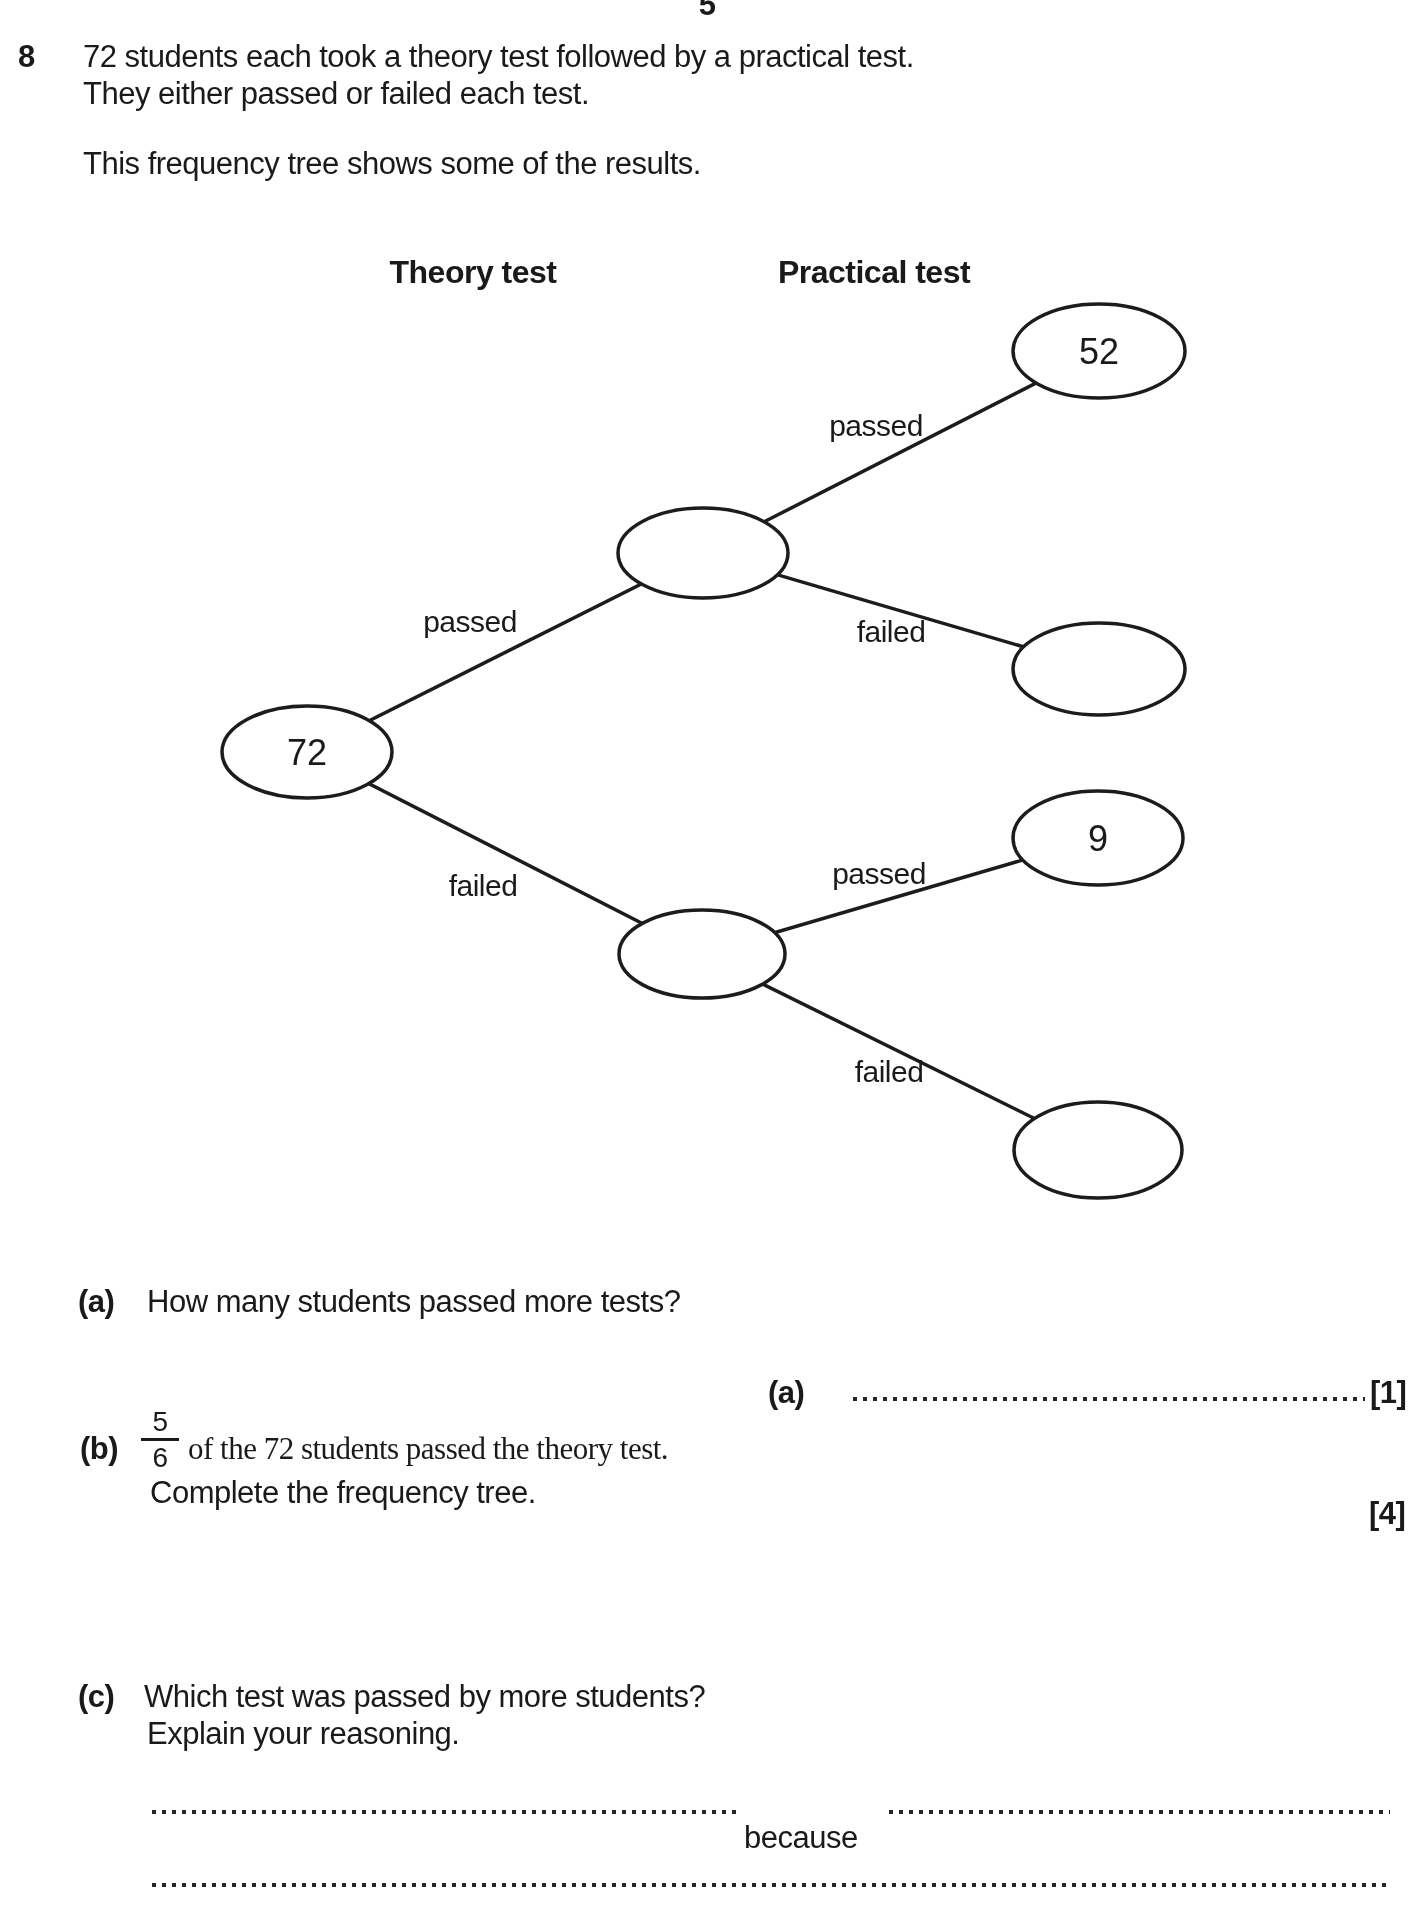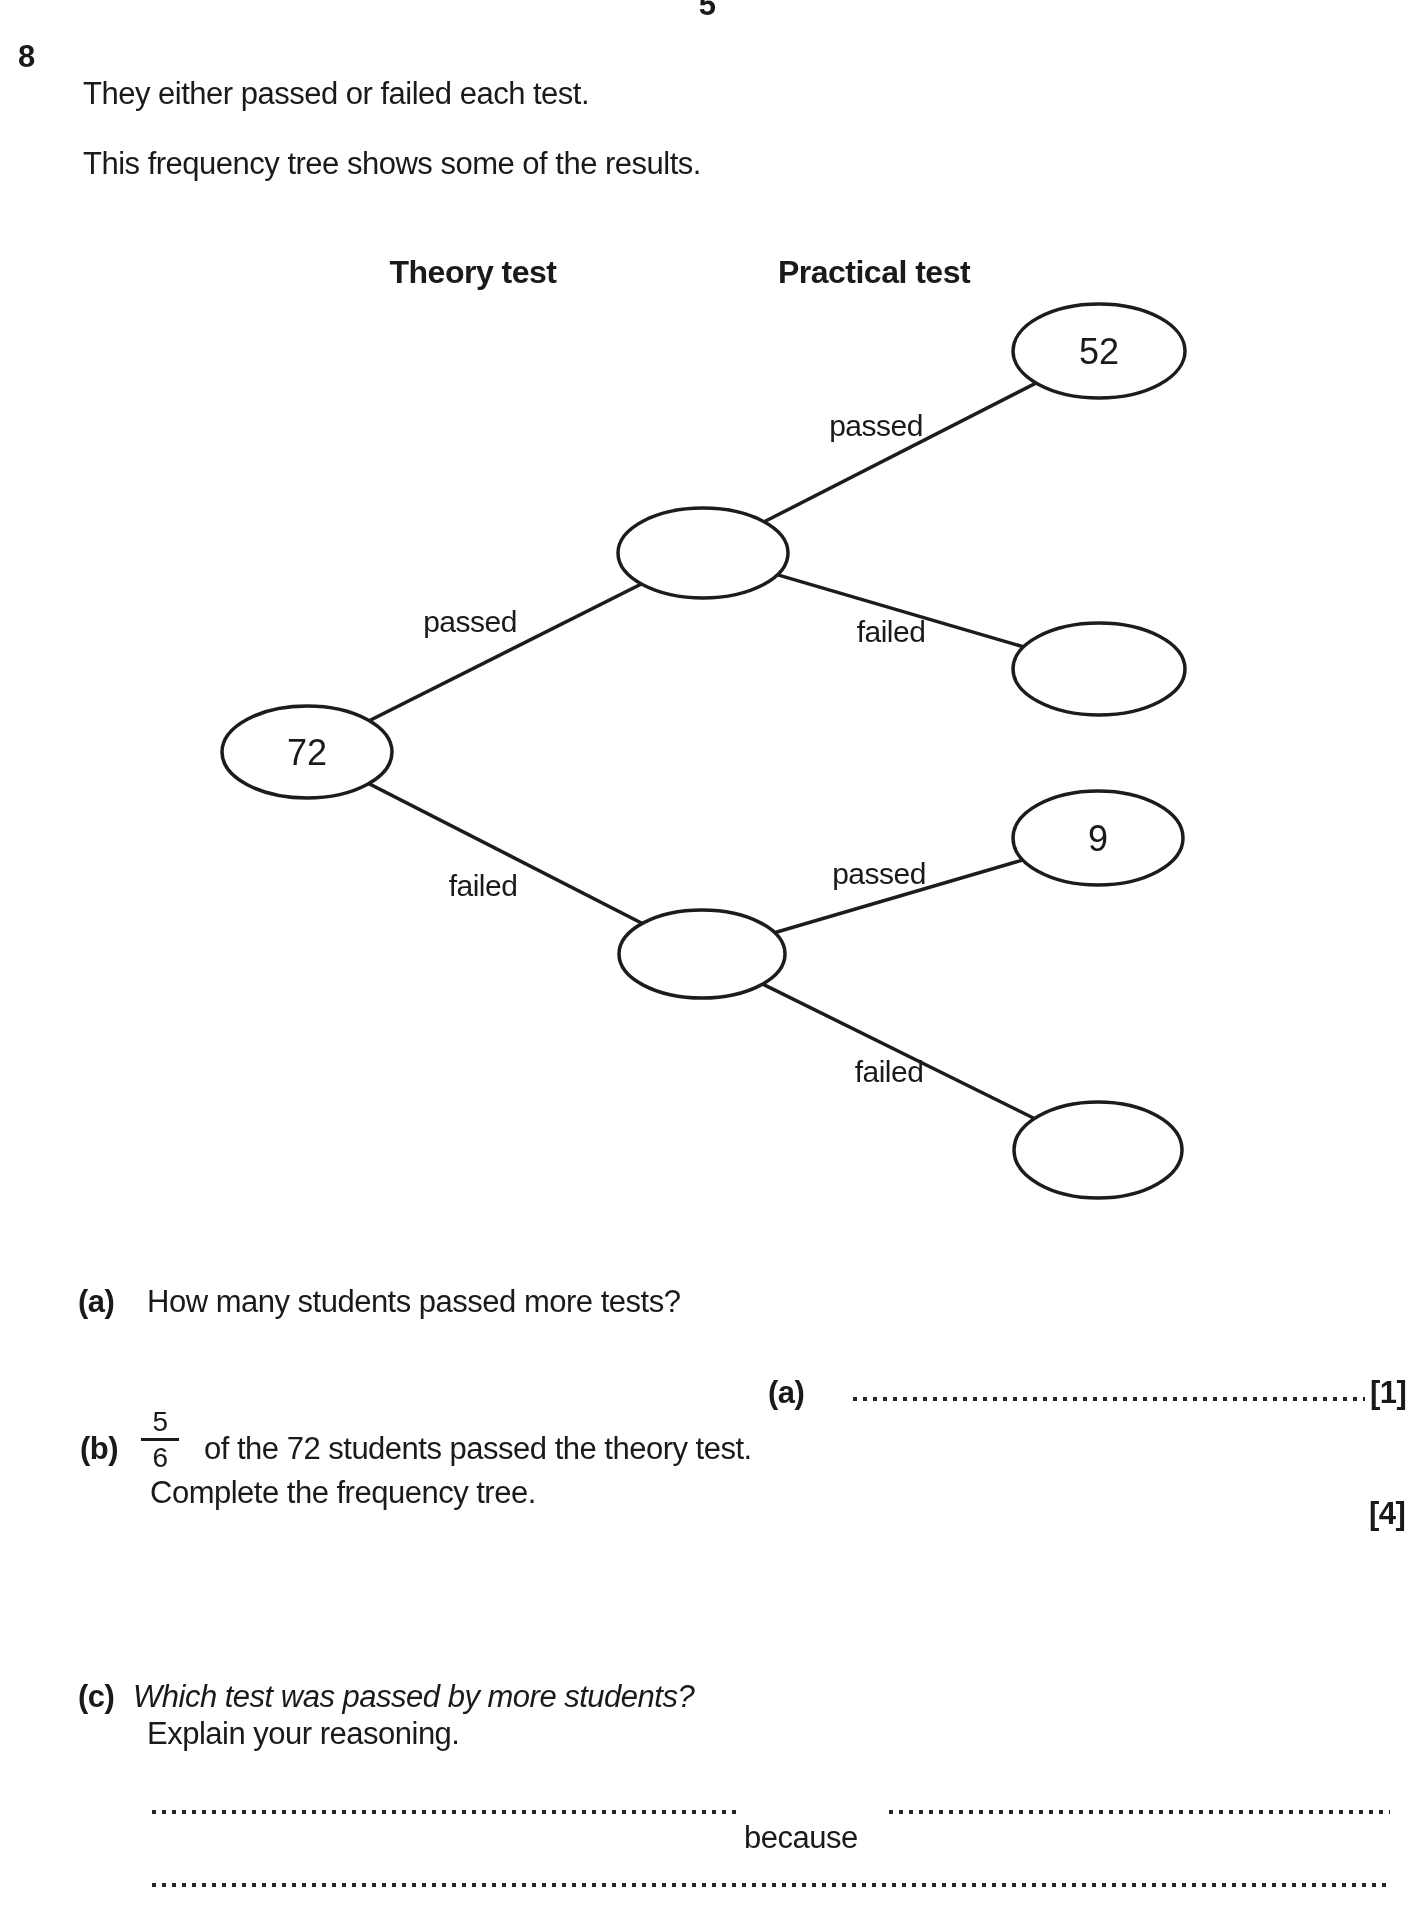--- a/index.html
+++ b/index.html
@@ -27,20 +27,21 @@
   .node-value{font-size:36px;}
 </style>
 </head>
 <body>
 
 <div class="page">
 
   <div class="abs body-txt b center" style="left:0;top:-14px;width:1414px;">5</div>
 
   <div class="abs body-txt b" style="left:18px;top:38px;">8</div>
+  <div class="abs body-txt" style="left:83px;top:38px;">72 students each took a theory test followed by a practical test.</div>
   <div class="abs body-txt" style="left:83px;top:75px;">They either passed or failed each test.</div>
   <div class="abs body-txt" style="left:83px;top:145px;">This frequency tree shows some of the results.</div>
 
   <svg class="abs" style="left:0;top:0;" width="1414" height="1250" viewBox="0 0 1414 1250">
 
     <text x="473" y="283" text-anchor="middle" class="tree-header">Theory test</text>
     <text x="874" y="283" text-anchor="middle" class="tree-header">Practical test</text>
 
     <g stroke="#1c1c1c" stroke-width="3.5">
       <line x1="307" y1="752" x2="703" y2="553"></line>
@@ -82,26 +83,26 @@
 
   <div class="abs body-txt b" style="left:768px;top:1374px;">(a)</div>
   <div class="abs dots" style="left:853px;top:1397px;width:512px;"></div>
   <div class="abs body-txt b" style="left:1370px;top:1374px;">[1]</div>
 
   <div class="abs body-txt b" style="left:80px;top:1430px;">(b)</div>
   <div class="frac">
     <div class="num">5</div>
     <div class="den">6</div>
   </div>
-  <div class="abs body-txt" style="left:204px;top:1430px;">of the 72 students passed the theory test.</div>
+  <div class="abs body-txt" style="left:188px;top:1430px;font-family:Liberation Serif, serif;">of the 72 students passed the theory test.</div>
   <div class="abs body-txt" style="left:150px;top:1474px;">Complete the frequency tree.</div>
   <div class="abs body-txt b" style="left:1369px;top:1495px;">[4]</div>
 
   <div class="abs body-txt b" style="left:78px;top:1678px;">(c)</div>
-  <div class="abs body-txt" style="left:133px;top:1678px;font-style:italic;">Which test was passed by more students?</div>
+  <div class="abs body-txt" style="left:144px;top:1678px;">Which test was passed by more students?</div>
   <div class="abs body-txt" style="left:147px;top:1715px;">Explain your reasoning.</div>
 
   <div class="abs dots" style="left:152px;top:1810px;width:585px;"></div>
   <div class="abs body-txt" style="left:744px;top:1785px;margin-top:34px;">because</div>
   <div class="abs dots" style="left:889px;top:1810px;width:501px;"></div>
   <div class="abs dots" style="left:152px;top:1883px;width:1238px;"></div>
 
 </div>
 
 </body></html>

